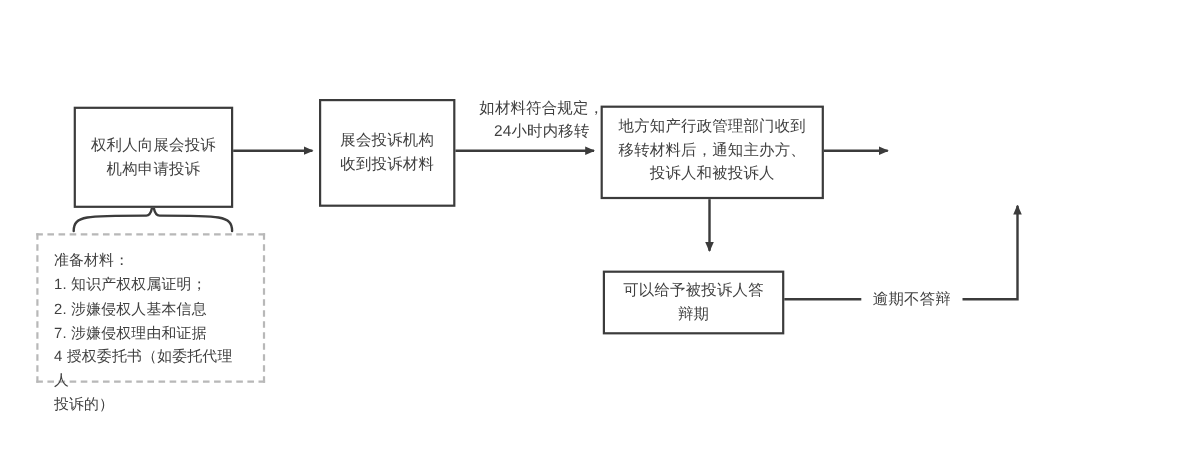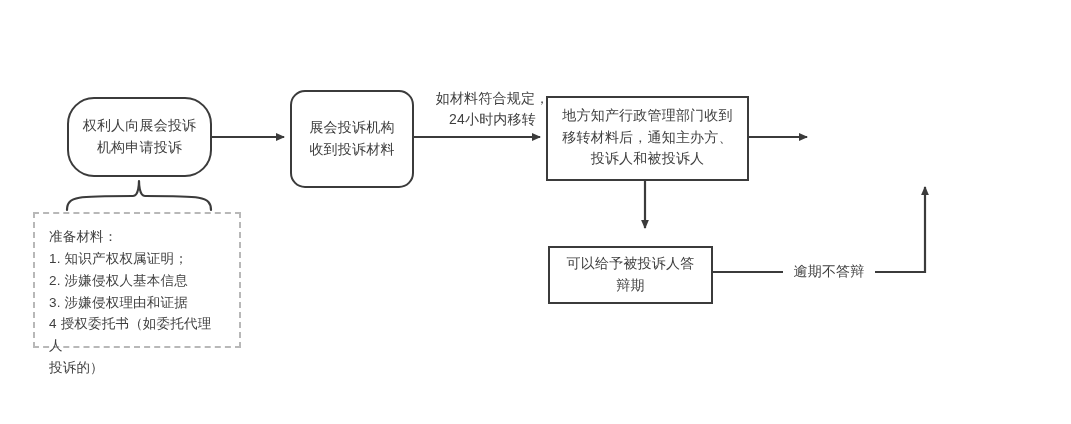--- a/index.html
+++ b/index.html
@@ -93,38 +93,38 @@
     <line x1="645" y1="181" x2="645" y2="228" stroke="#3b3b3b" stroke-width="2.2" marker-end="url(#arrowhead)"></line>
 
     <path d="M712,272 L925,272 L925,187" fill="none" stroke="#3b3b3b" stroke-width="2.2" marker-end="url(#arrowhead)"></path>
 
     <path d="M67,210 C67,196 78,196 133,196
              C139,196 139,182 139,181
              C139,182 139,196 145,196
              C200,196 211,196 211,210" fill="none" stroke="#3b3b3b" stroke-width="2.2" stroke-linecap="round" stroke-linejoin="round"></path>
   </svg>
 
-  <div class="node" style="left:67px; top:97px; width:145px; height:80px;border-radius:27px;">权利人向展会投诉
+  <div class="node" style="left:67px; top:97px; width:145px; height:92px;">权利人向展会投诉
 机构申请投诉</div>
 
-  <div class="node" style="left:290px; top:90px; width:124px; height:98px;border-radius:15px;">展会投诉机构
+  <div class="node" style="left:290px; top:90px; width:124px; height:98px;">展会投诉机构
 收到投诉材料</div>
 
   <div class="node" style="left:546px; top:96px; width:203px; height:85px;font-family:Liberation Mono, monospace;">地方知产行政管理部门收到
 移转材料后，通知主办方、
 投诉人和被投诉人</div>
 
 
   <div class="node" style="left:548px; top:246px; width:165px; height:58px;">可以给予被投诉人答
 辩期</div>
 
   <div class="note-box" style="left:33px; top:212px; width:208px; height:136px;">准备材料：
 1. 知识产权权属证明；
 2. 涉嫌侵权人基本信息
-3. 涉嫌侵权理由和证据
+7. 涉嫌侵权理由和证据
 4 授权委托书（如委托代理人
 投诉的）</div>
 
   <div class="edge-label" style="left:429px; top:88px; width:127px;">如材料符合规定，
 24小时内移转</div>
 
   <div class="edge-label inline" style="left:783px; top:261px; width:82px;">逾期不答辩</div>
 
 </div>
 

